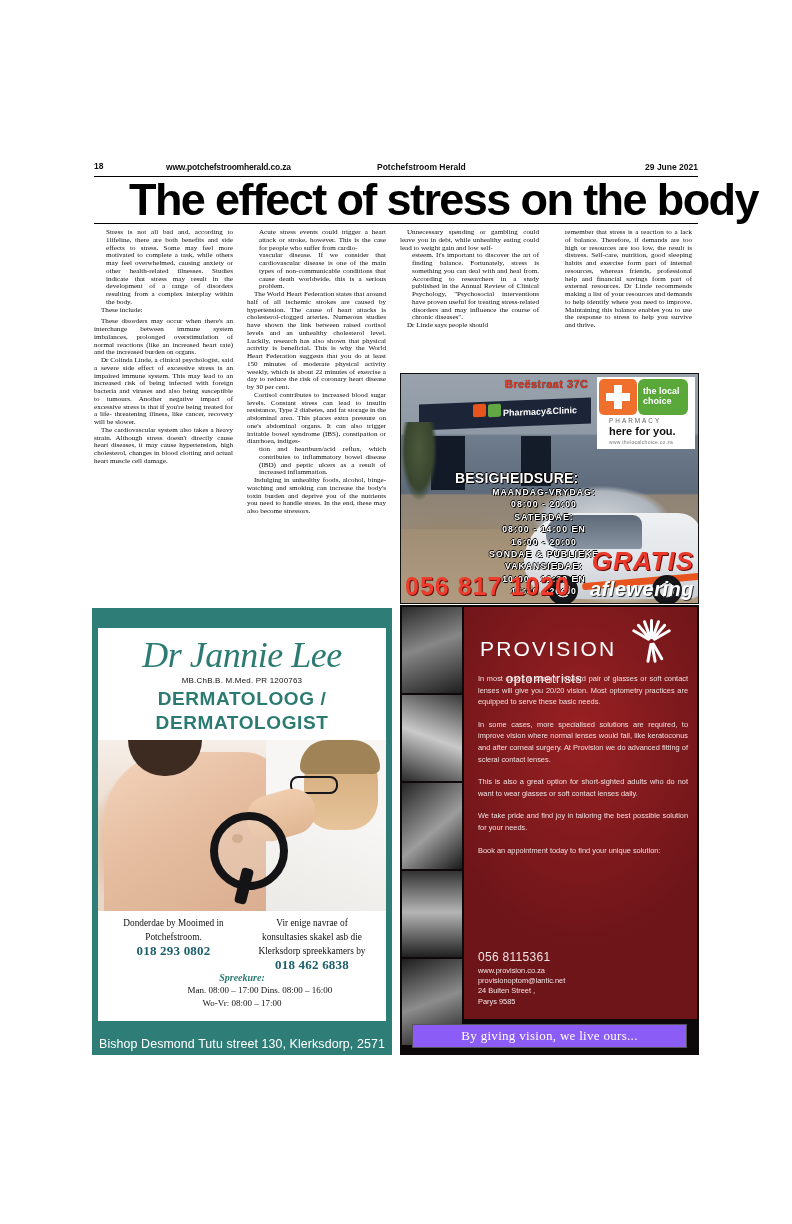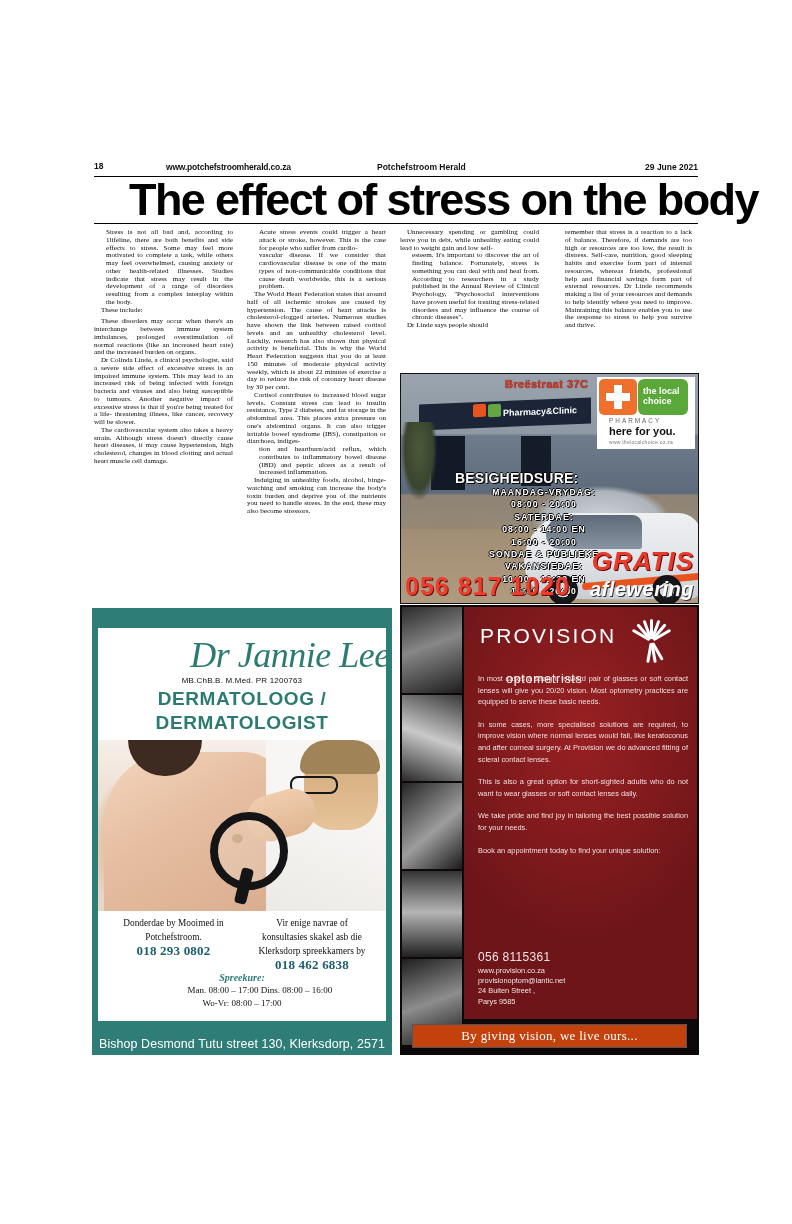--- a/index.html
+++ b/index.html
@@ -108,21 +108,21 @@
   .ph-aflew{position:absolute;right:4px;bottom:2px;font-family:"Liberation Sans",sans-serif;
             font-size:20px;font-weight:bold;font-style:italic;color:#ffffff;letter-spacing:.5px;
             text-shadow:1px 1px 0 #333;}
 
   
   .ad-lee{position:absolute;left:92px;top:608px;width:300px;height:447px;
           background:#2e7e77;box-sizing:border-box;}
   .lee-inner{position:absolute;left:6px;top:20px;width:288px;height:393px;background:#fff;overflow:hidden;}
   .lee-name{position:absolute;left:0;top:6px;width:288px;text-align:center;
             font-family:"Liberation Serif",serif;font-style:italic;font-size:36px;
-            color:#2b7b72;letter-spacing:-.5px;padding-left:48px;}
+            color:#2b7b72;letter-spacing:-.5px;}
   .lee-qual{position:absolute;left:0;top:48px;width:288px;text-align:center;
             font-family:"Liberation Sans",sans-serif;font-size:8px;color:#111;letter-spacing:.2px;}
   .lee-spec{position:absolute;left:0;top:59px;width:288px;text-align:center;
             font-family:"Liberation Sans",sans-serif;font-weight:bold;font-size:19px;
             line-height:24px;color:#2b7b72;letter-spacing:.6px;}
   .lee-photo{position:absolute;left:0;top:112px;width:288px;height:171px;overflow:hidden;
     background:
       radial-gradient(ellipse 26% 60% at 84% 28%, #d9b88e 0%, #c39f76 55%, rgba(0,0,0,0) 70%),
       radial-gradient(ellipse 40% 70% at 28% 62%, #f0cdb2 0%, #e0b899 60%, rgba(0,0,0,0) 78%),
       linear-gradient(#f6efe8 0%,#ecddd0 40%,#e6d6c6 100%);}
@@ -161,37 +161,37 @@
 
   
   .ad-prov{position:absolute;left:400px;top:605px;width:299px;height:450px;
            background:#0d0809;box-sizing:border-box;overflow:hidden;}
   .prov-strip{position:absolute;left:2px;top:2px;width:60px;height:446px;}
   .prov-ph{position:absolute;left:0;width:60px;}
   .prov-body{position:absolute;left:64px;top:2px;width:233px;height:412px;background:#6d1519;}
   .prov-body:before{content:"";position:absolute;inset:0;
         background:radial-gradient(ellipse 90% 70% at 50% 30%, rgba(160,34,36,.85), rgba(70,10,12,0) 75%);}
   .prov-logo{position:absolute;left:16px;top:10px;width:205px;height:52px;}
-  .prov-name{position:absolute;left:0;top:7px;font-family:"Liberation Sans",sans-serif;
+  .prov-name{position:absolute;left:0;top:20px;font-family:"Liberation Sans",sans-serif;
              font-size:21px;letter-spacing:2.2px;color:#fff;}
   .prov-sub{position:absolute;left:26px;top:31px;font-family:"Liberation Sans",sans-serif;
             font-size:12.5px;letter-spacing:.7px;color:#fff;margin-top:24px;}
   .prov-burst{position:absolute;right:6px;top:-2px;width:54px;height:54px;}
   .prov-burst span{position:absolute;left:25px;top:4px;width:3px;height:20px;background:#fff;
                    transform-origin:50% 22px;border-radius:2px;}
   .prov-copy{position:absolute;left:14px;top:66px;width:210px;
              font-family:"Liberation Sans",sans-serif;font-size:7.4px;line-height:11.6px;
              color:#f0dede;text-align:justify;}
   .prov-copy p{margin:0 0 11px 0;}
   .prov-copy p.nosp{margin-bottom:0;}
   .prov-contact{position:absolute;left:14px;top:343px;width:210px;
                 font-family:"Liberation Sans",sans-serif;color:#f2e3e3;}
   .prov-tel{font-size:12px;letter-spacing:.3px;margin-bottom:2px;}
   .prov-contact div.sm{font-size:7.4px;line-height:10.2px;}
-  .prov-tag{position:absolute;left:12px;bottom:7px;width:275px;height:24px;background:#c2410c;
+  .prov-tag{position:absolute;left:12px;bottom:7px;width:275px;height:24px;background:#8b5cf6;
             border:1px solid #555;box-sizing:border-box;
             font-family:"Liberation Serif",serif;font-size:13px;color:#fff;
             text-align:center;line-height:22px;letter-spacing:.3px;}
 </style>
 </head>
 <body>
 
 <div class="page">
 
   <div class="masthead">

